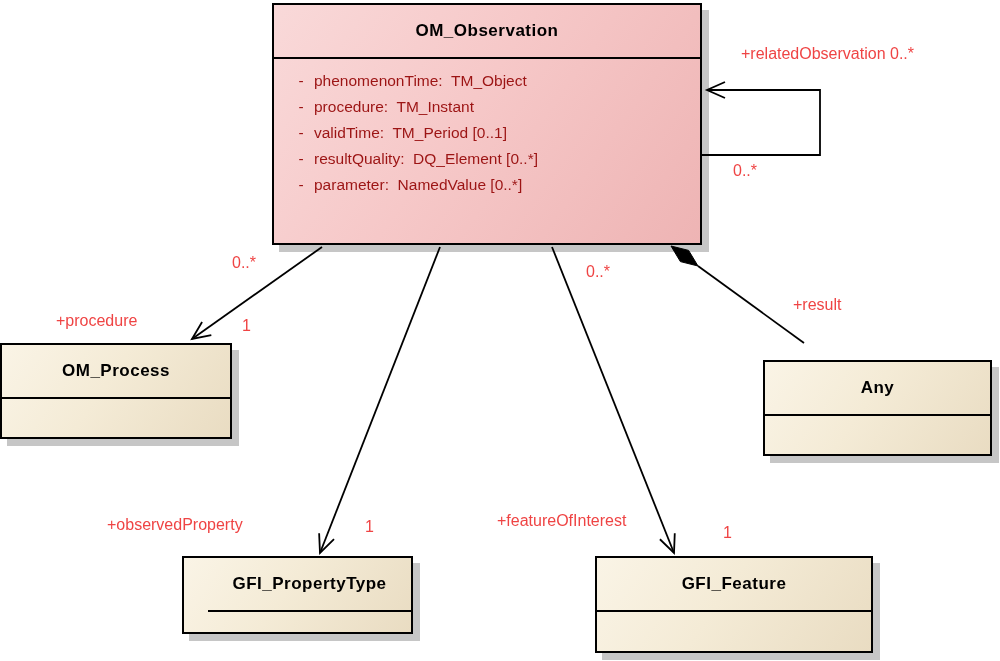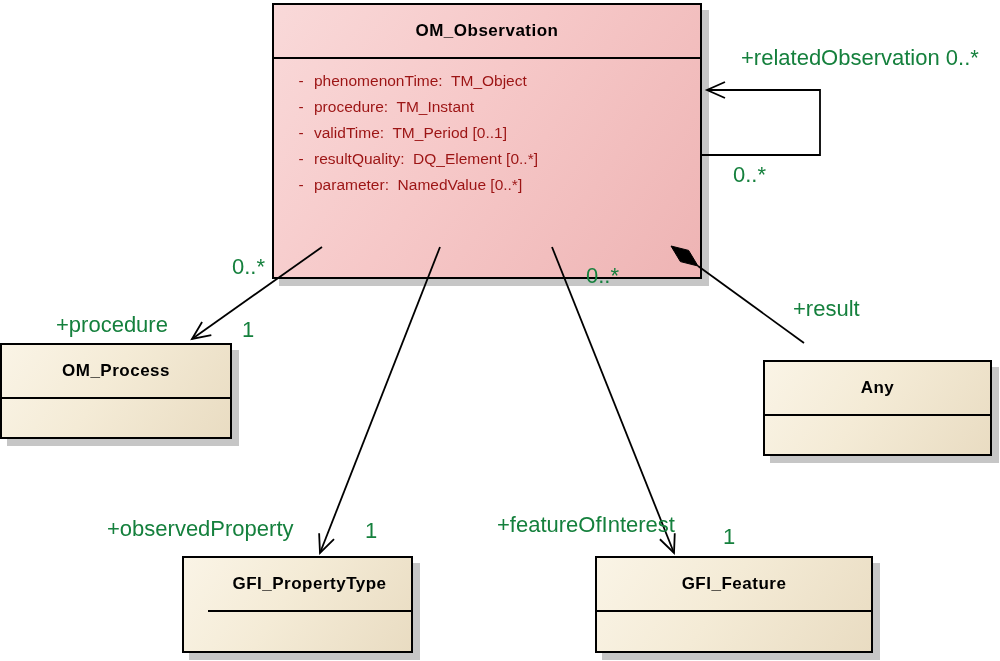--- a/index.html
+++ b/index.html
@@ -67,31 +67,31 @@
     left: 0; top: 0;
     width: 1000px;
     height: 661px;
     z-index: 3;
     pointer-events: none;
   }
   
   .edge-label {
     position: absolute;
     z-index: 4;
-    color: #15803d;
-    font-size: 22px;
+    color: #ef4444;
+    font-size: 16px;
     white-space: nowrap;
   }
 </style>
 </head>
 <body>
 
 <div id="canvas">
 
-  <div class="uml-class pink" style="left:272px; top:3px; width:430px; height:276px;">
+  <div class="uml-class pink" style="left:272px; top:3px; width:430px; height:242px;">
     <div class="uml-title main-title">OM_Observation</div>
     <div class="attr-list">
       <div class="attr-row">
         <span class="attr-vis">-</span>
         <span class="attr-text">phenomenonTime:  TM_Object</span>
       </div>
       <div class="attr-row">
         <span class="attr-vis">-</span>
         <span class="attr-text">procedure:  TM_Instant</span>
       </div>
@@ -113,21 +113,21 @@
   <div class="uml-class cream" style="left:0px; top:343px; width:232px; height:96px;">
     <div class="uml-title small-title">OM_Process</div>
     <div class="empty-compartment"></div>
   </div>
 
   <div class="uml-class cream" style="left:763px; top:343px; width:229px; height:96px;margin-top:17px;">
     <div class="uml-title small-title">Any</div>
     <div class="empty-compartment"></div>
   </div>
 
-  <div class="uml-class cream" style="left:182px; top:556px; width:231px; height:97px;padding-left:24px;">
+  <div class="uml-class cream" style="left:182px; top:556px; width:231px; height:78px;padding-left:24px;">
     <div class="uml-title small-title">GFI_PropertyType</div>
     <div class="empty-compartment"></div>
   </div>
 
   <div class="uml-class cream" style="left:595px; top:556px; width:278px; height:97px;">
     <div class="uml-title small-title">GFI_Feature</div>
     <div class="empty-compartment"></div>
   </div>
 
   <svg id="connectors" viewBox="0 0 1000 661" xmlns="http://www.w3.org/2000/svg">

